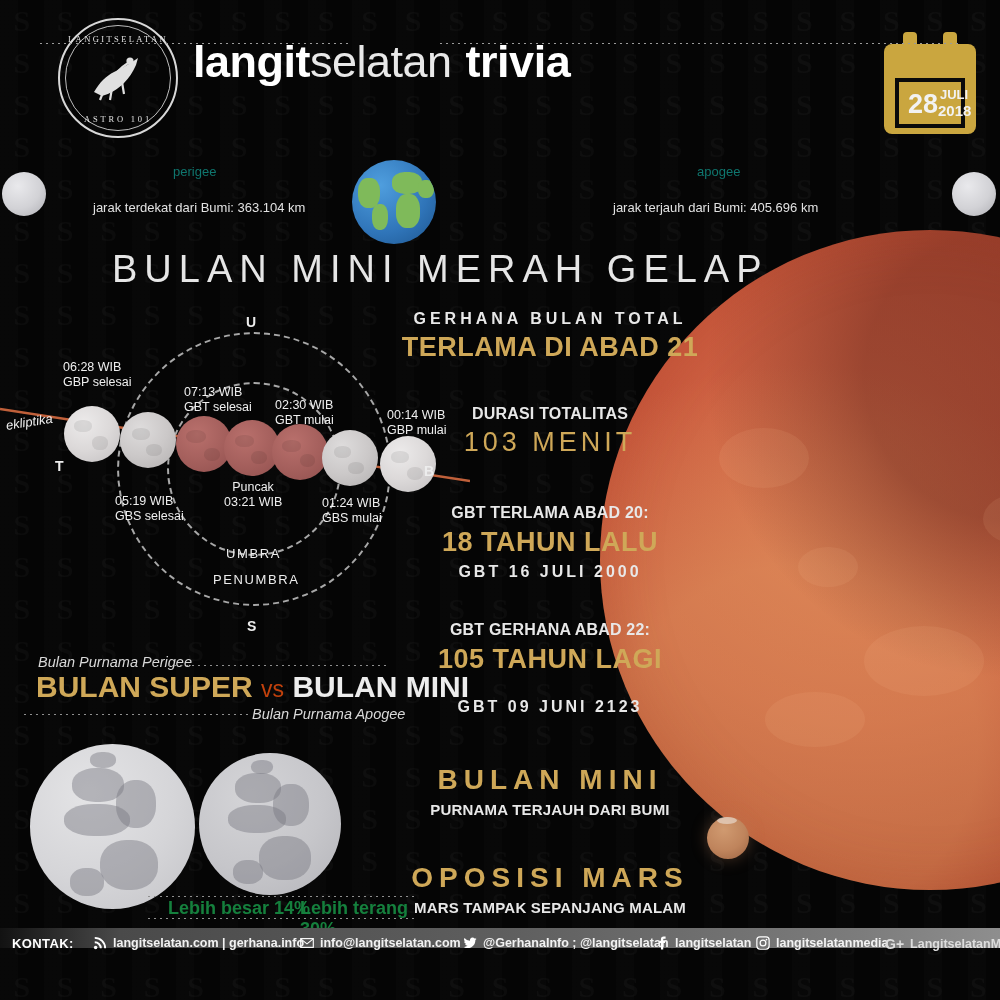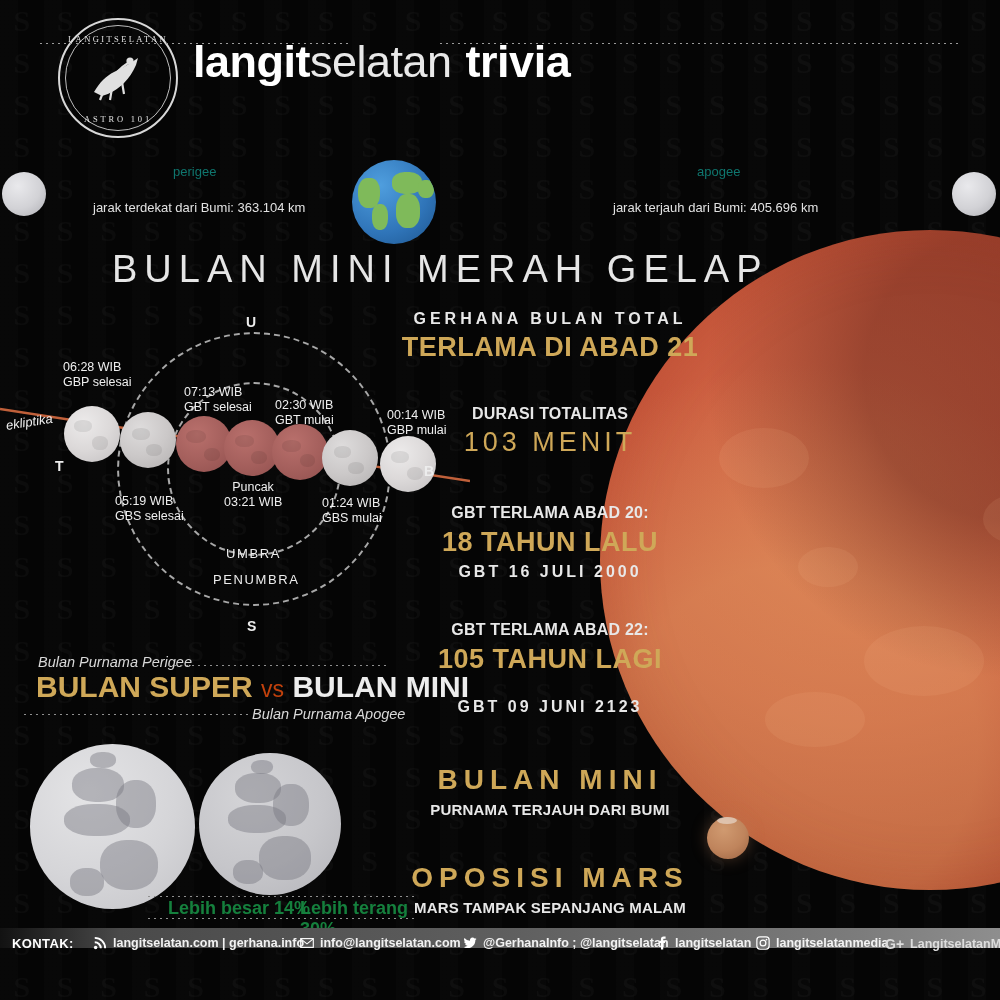--- a/index.html
+++ b/index.html
@@ -723,20 +723,33 @@
         <path d="M8 40 C14 30 20 24 28 20 C34 17 40 14 46 10 L52 6 L50 13 C47 20 43 26 38 31 C32 37 24 42 16 44 Z" fill="#e0e0e0"></path>
         <path d="M30 22 C34 16 40 12 46 9" stroke="#e0e0e0" stroke-width="2.4" fill="none"></path>
         <path d="M18 38 L14 48 M26 36 L24 48 M36 30 L38 42" stroke="#e0e0e0" stroke-width="2.2" fill="none"></path>
         <circle cx="44" cy="9" r="3.6" fill="#e0e0e0"></circle>
       </svg>
     </div>
     <div id="brand">
       <span class="b1">langit</span><span class="b2">selatan</span><span class="b3">trivia</span>
     </div>
 
+    <div id="cal">
+      <div id="calTab1"></div>
+      <div id="calTab2"></div>
+      <div id="calBody">
+        <div id="calScreen">
+          <div id="calInner">
+            <div id="calDay">28</div>
+            <div id="calMon">JULI</div>
+            <div id="calYr">2018</div>
+          </div>
+        </div>
+      </div>
+    </div>
   </div>
 
   <div id="bandL" class="banddots"></div>
   <div id="bandR" class="banddots"></div>
   <div id="moonPeri" class="moonSmall" style="top:172px;"></div>
   <div id="moonApo" class="moonSmall" style="top:172px;"></div>
 
   <div id="earth">
     <div class="land" style="left:6px;top:18px;width:22px;height:30px;"></div>
     <div class="land" style="left:20px;top:44px;width:16px;height:26px;"></div>
@@ -856,21 +869,21 @@
     <div class="kTop rWhite" style="">GERHANA BULAN TOTAL</div>
     <div class="kBigGold rGold" style="margin-top:4px;">TERLAMA DI ABAD 21</div>
 
     <div class="kSmallCap rWhite" style="margin-top:42px;">DURASI TOTALITAS</div>
     <div class="kNum rGold" style="margin-top:4px;">103 MENIT</div>
 
     <div class="kSmallCap rWhite" style="margin-top:46px;">GBT TERLAMA ABAD 20:</div>
     <div class="kBigGold rGold" style="margin-top:5px;">18 TAHUN LALU</div>
     <div class="kDate rWhite" style="margin-top:5px;">GBT 16 JULI 2000</div>
 
-    <div class="kSmallCap rWhite" style="margin-top:40px;">GBT TERLAMA ABAD 22:</div>
+    <div class="kSmallCap rWhite" style="margin-top:40px;">GBT GERHANA ABAD 22:</div>
     <div class="kBigGold rGold" style="margin-top:5px;">105 TAHUN LAGI</div>
     <div class="kDate rWhite" style="margin-top:23px;">GBT 09 JUNI 2123</div>
 
     <div class="kHuge rGold" style="margin-top:48px;">BULAN MINI</div>
     <div class="kSubCap rWhite" style="margin-top:5px;">PURNAMA TERJAUH DARI BUMI</div>
 
     <div class="kHuge rGold" style="margin-top:44px;">OPOSISI MARS</div>
     <div class="kSubCap rWhite" style="margin-top:5px;">MARS TAMPAK SEPANJANG MALAM</div>
   </div>
 

